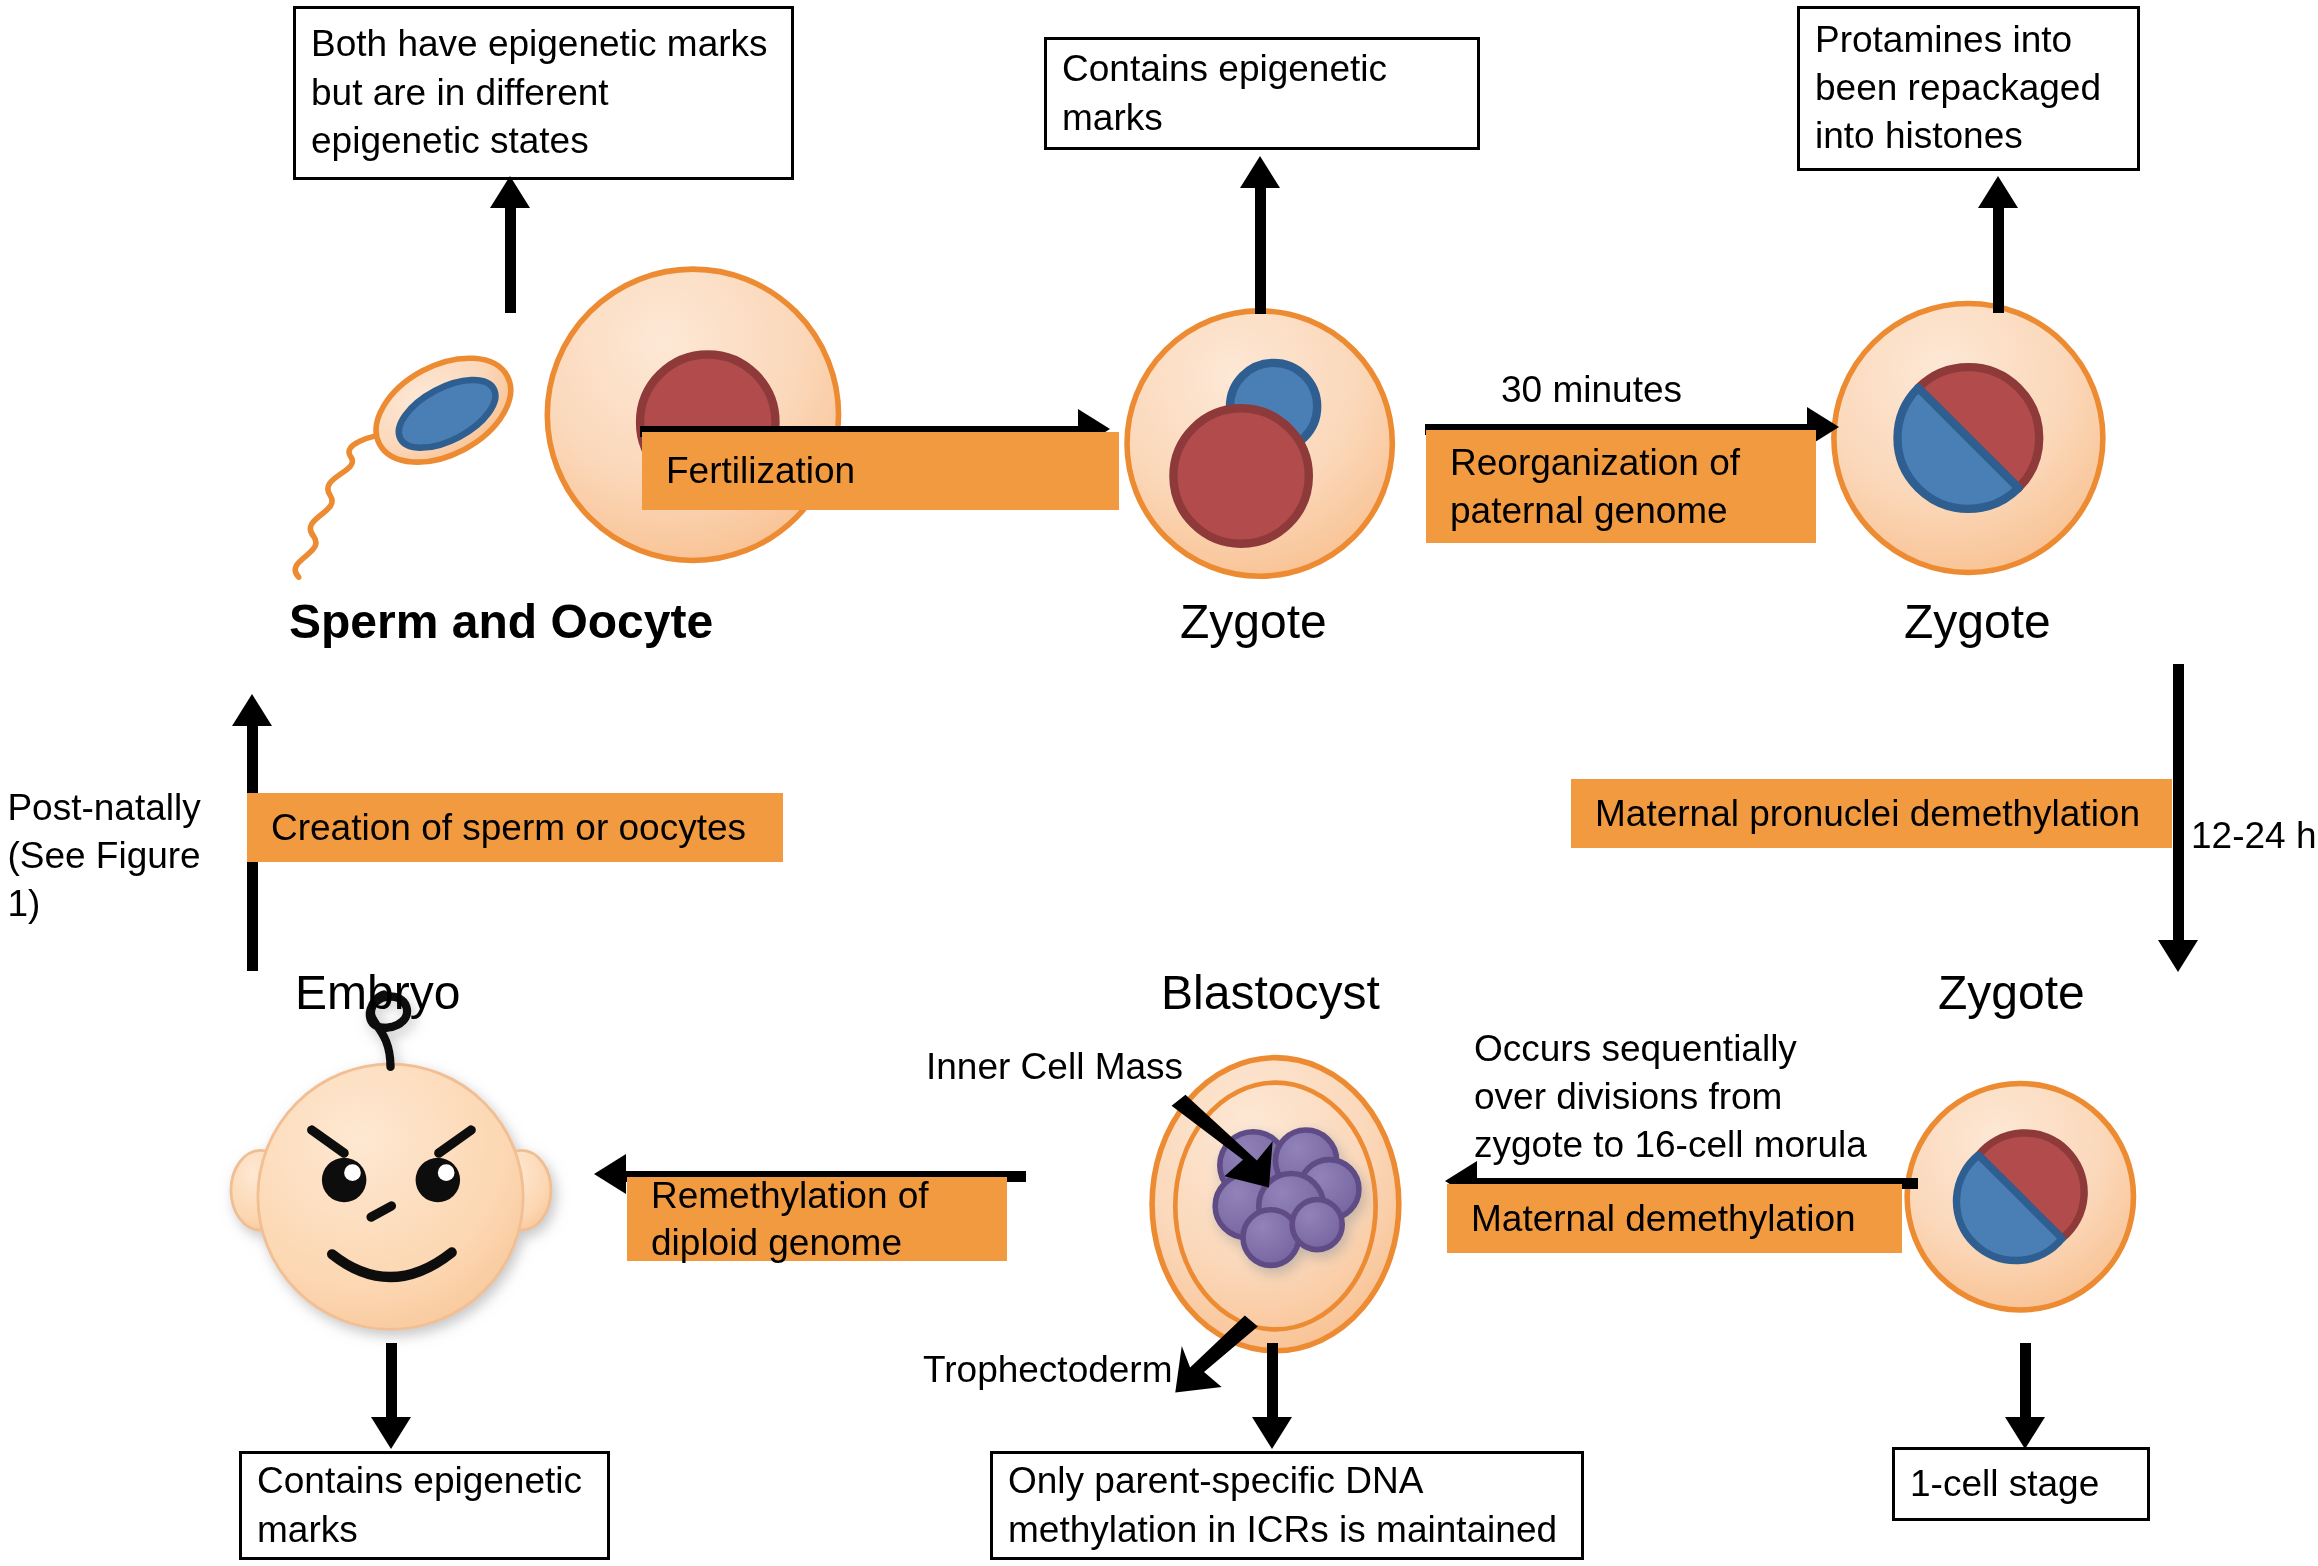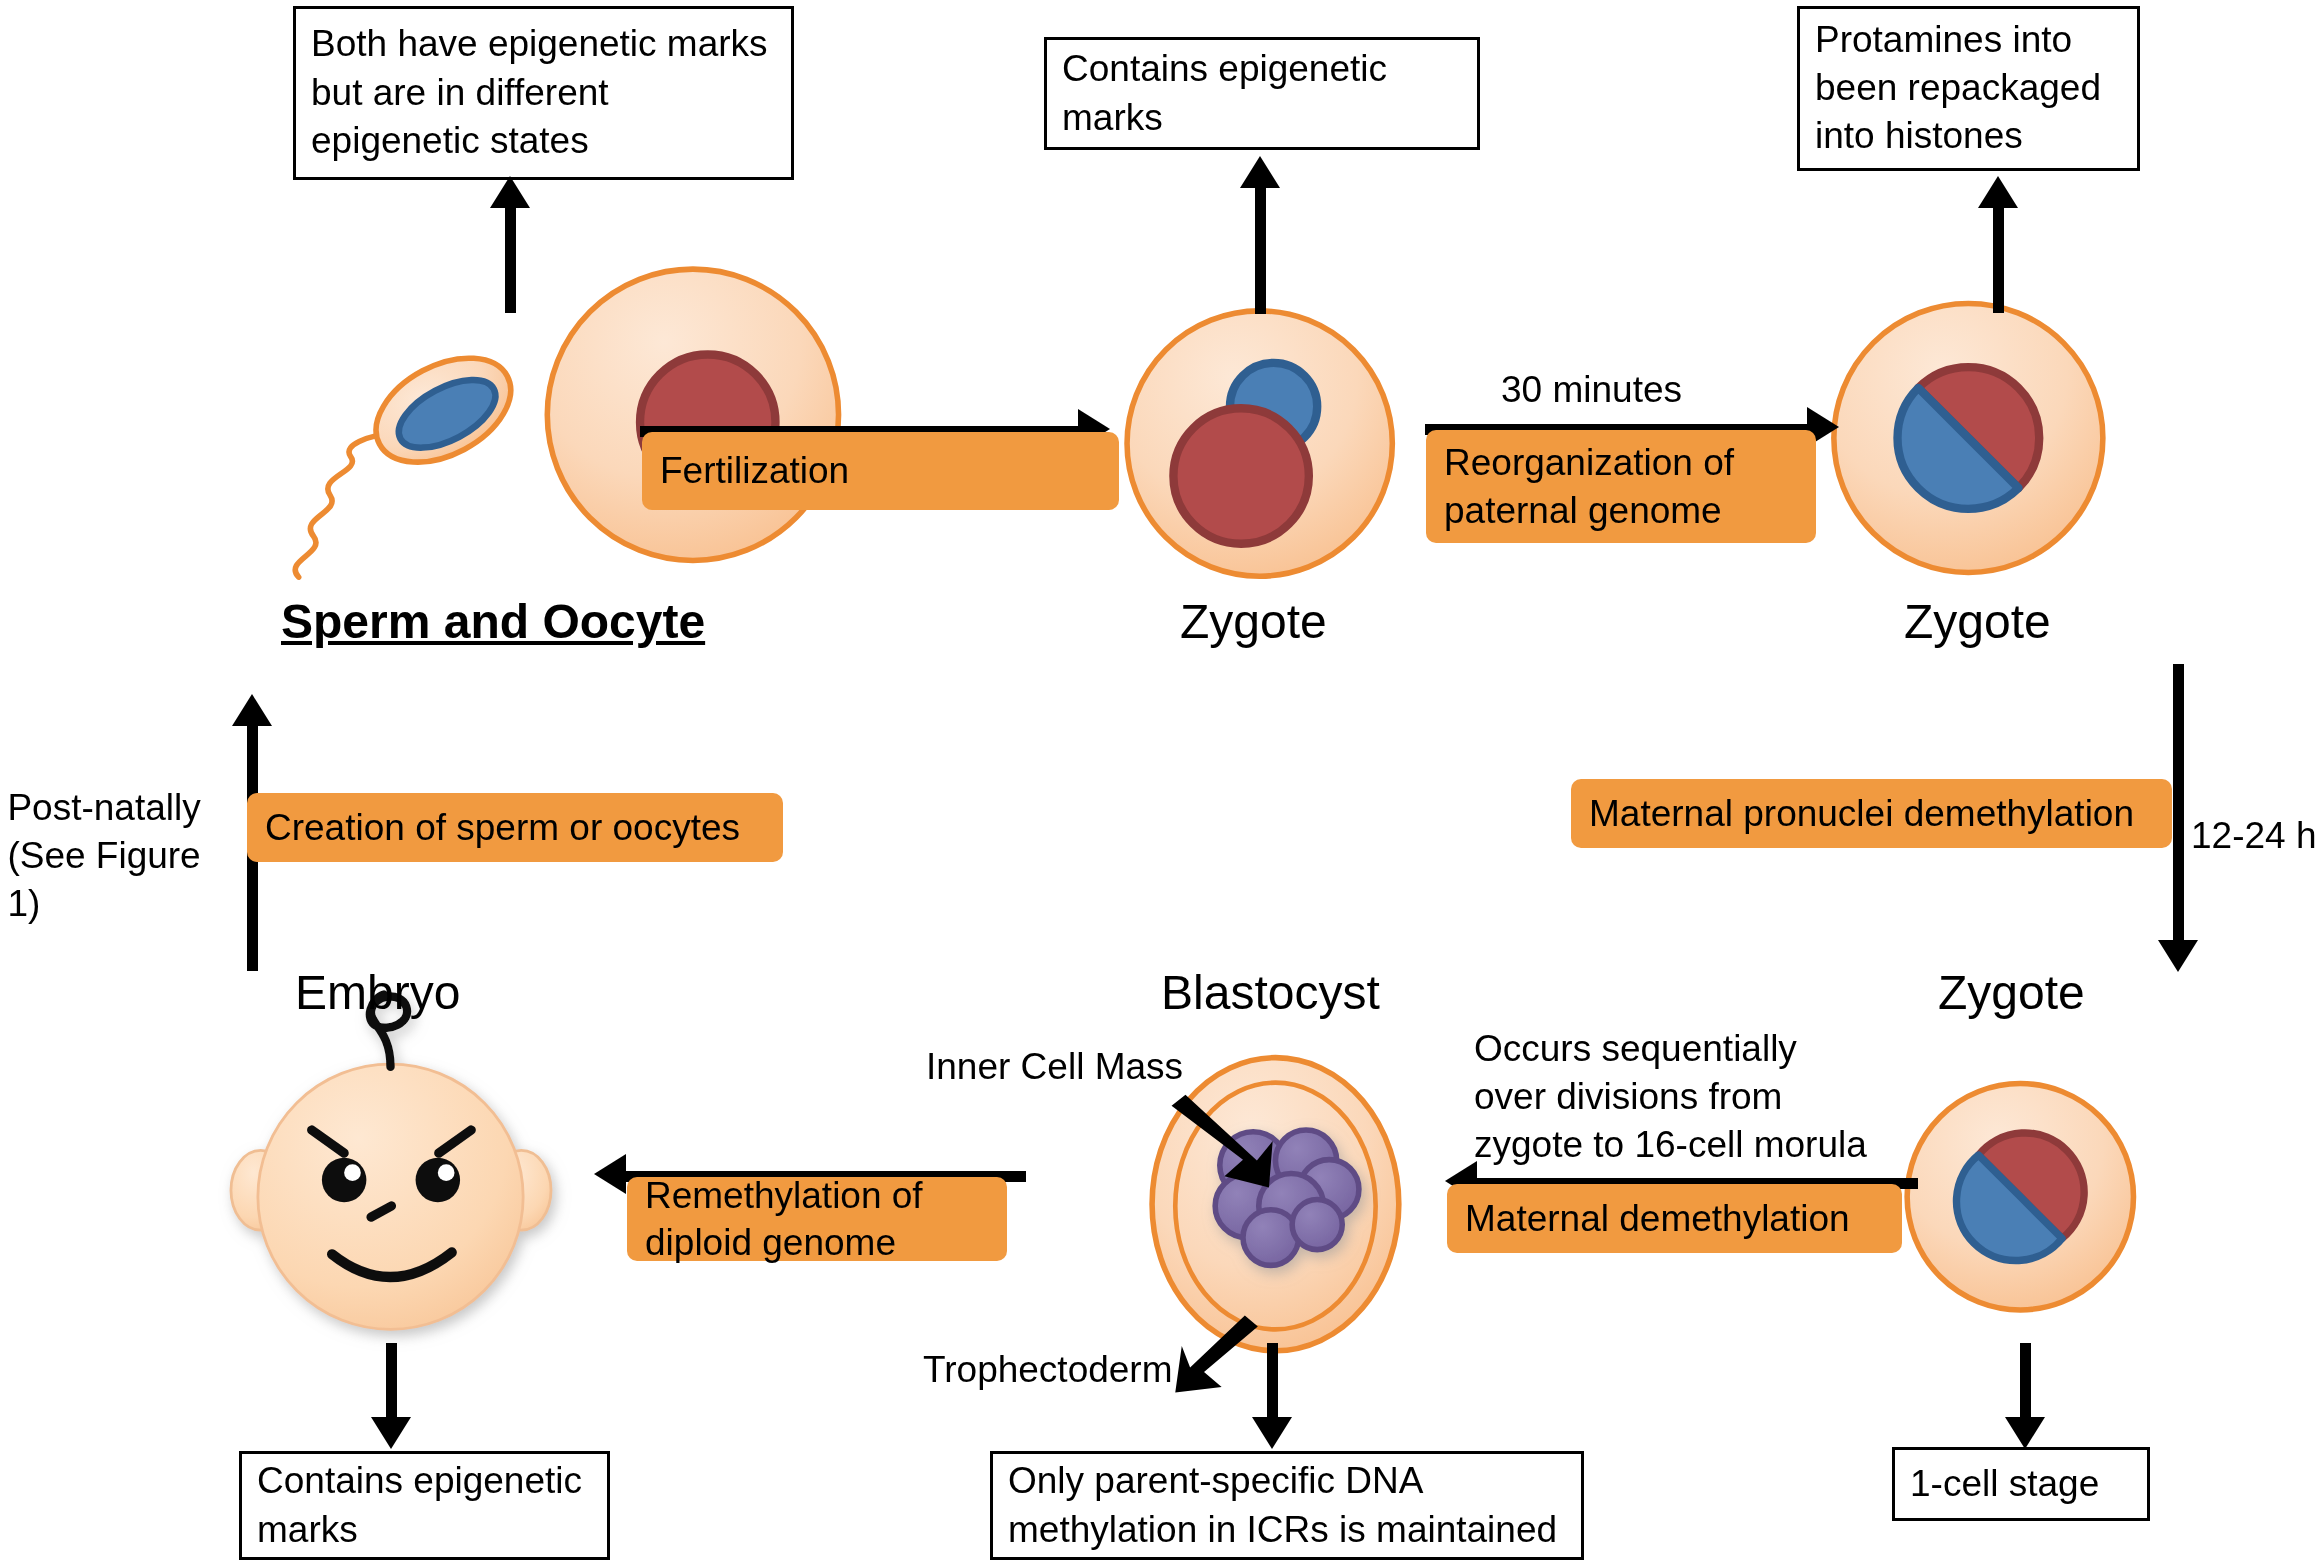--- a/index.html
+++ b/index.html
@@ -25,23 +25,22 @@
   
   .obar{
     position:absolute;
     background:#F19A40;
     box-sizing:border-box;
     display:flex;
     align-items:center;
     font-size:37px;
     line-height:1.28;
     color:#000;
-    padding-left:18px;
+    padding-left:24px;
     white-space:pre-line;
-    border-radius:10px;
   }
 
   
   .cap{position:absolute;font-size:37px;color:#000;line-height:1.30;white-space:pre-line;}
   .stage-label{position:absolute;font-size:48px;font-weight:bold;color:#000;white-space:nowrap;}
   .stage-label.thin{font-weight:normal;}
 
   
   .ashaft-h{position:absolute;background:#000;height:11px;}
   .ashaft-v{position:absolute;background:#000;width:11px;}
@@ -189,21 +188,21 @@
   </div>
   <div class="abs" style="left:1252px;top:1343px;">
     <div class="ashaft-v" style="left:15px;top:0;height:80px;"></div>
     <div class="ahead down" style="left:0;top:74px;"></div>
   </div>
   <div class="abs" style="left:2005px;top:1343px;">
     <div class="ashaft-v" style="left:15px;top:0;height:80px;"></div>
     <div class="ahead down" style="left:0;top:74px;"></div>
   </div>
 
-  <div class="stage-label" style="left:281px;top:594px;text-decoration:underline;">Sperm and Oocyte</div>
+  <div class="stage-label" style="left:289px;top:594px;">Sperm and Oocyte</div>
   <div class="stage-label thin" style="left:1180px;top:594px;">Zygote</div>
   <div class="stage-label thin" style="left:1904px;top:594px;">Zygote</div>
   <div class="stage-label thin" style="left:1938px;top:965px;">Zygote</div>
   <div class="stage-label thin" style="left:1161px;top:965px;">Blastocyst</div>
   <div class="stage-label thin" style="left:295px;top:965px;">Embryo</div>
 
   <div class="abs" style="left:640px;top:419px;">
     <div class="ashaft-h" style="left:0;top:6.5px;width:455px;"></div>
     <div class="ahead right" style="left:438px;top:-10.2px;"></div>
   </div>

